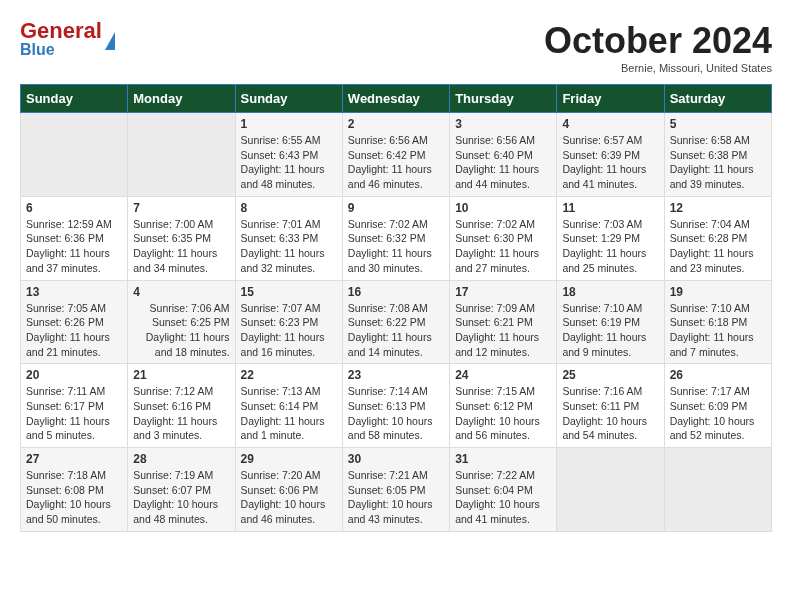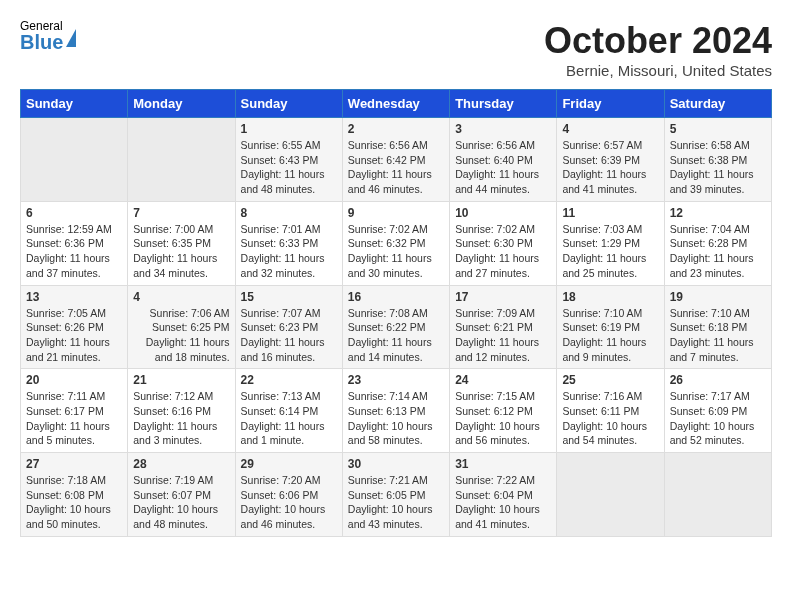--- a/index.html
+++ b/index.html
@@ -18,30 +18,30 @@
     }
     .title-section {
       text-align: right;
     }
     .main-title {
       font-size: 36px;
       font-weight: bold;
       color: #222;
     }
     .subtitle {
-      font-size: 15px;
+      font-size: 11px;
       color: #444;
     }
     table {
       width: 100%;
       border-collapse: collapse;
       font-size: 11px;
     }
     thead tr th {
-      background-color: #1d4ed8;
+      background-color: #14532d;
       color: #fff;
       padding: 6px 5px;
       text-align: left;
       font-size: 13px;
       font-weight: bold;
       border: 1px solid #2e7bbf;
     }
     tbody tr td {
       vertical-align: top;
       padding: 4px 5px;
@@ -73,26 +73,26 @@
     .logo-wrapper {
       display: flex;
       align-items: center;
     }
     .logo-name {
       display: flex;
       flex-direction: column;
       line-height: 1;
     }
     .logo-general {
-      font-size: 12px;
-      font-weight: normal;
-      color: #000000;
+      font-size: 22px;
+      font-weight: bold;
+      color: #b91c1c;
     }
     .logo-blue {
-      font-size: 20px;
+      font-size: 16px;
       font-weight: bold;
       color: #2e7bbf;
     }
     .logo-triangle {
       width: 0;
       height: 0;
       border-left: 10px solid transparent;
       border-right: 0px solid transparent;
       border-bottom: 18px solid #2e7bbf;
       margin-left: 3px;

